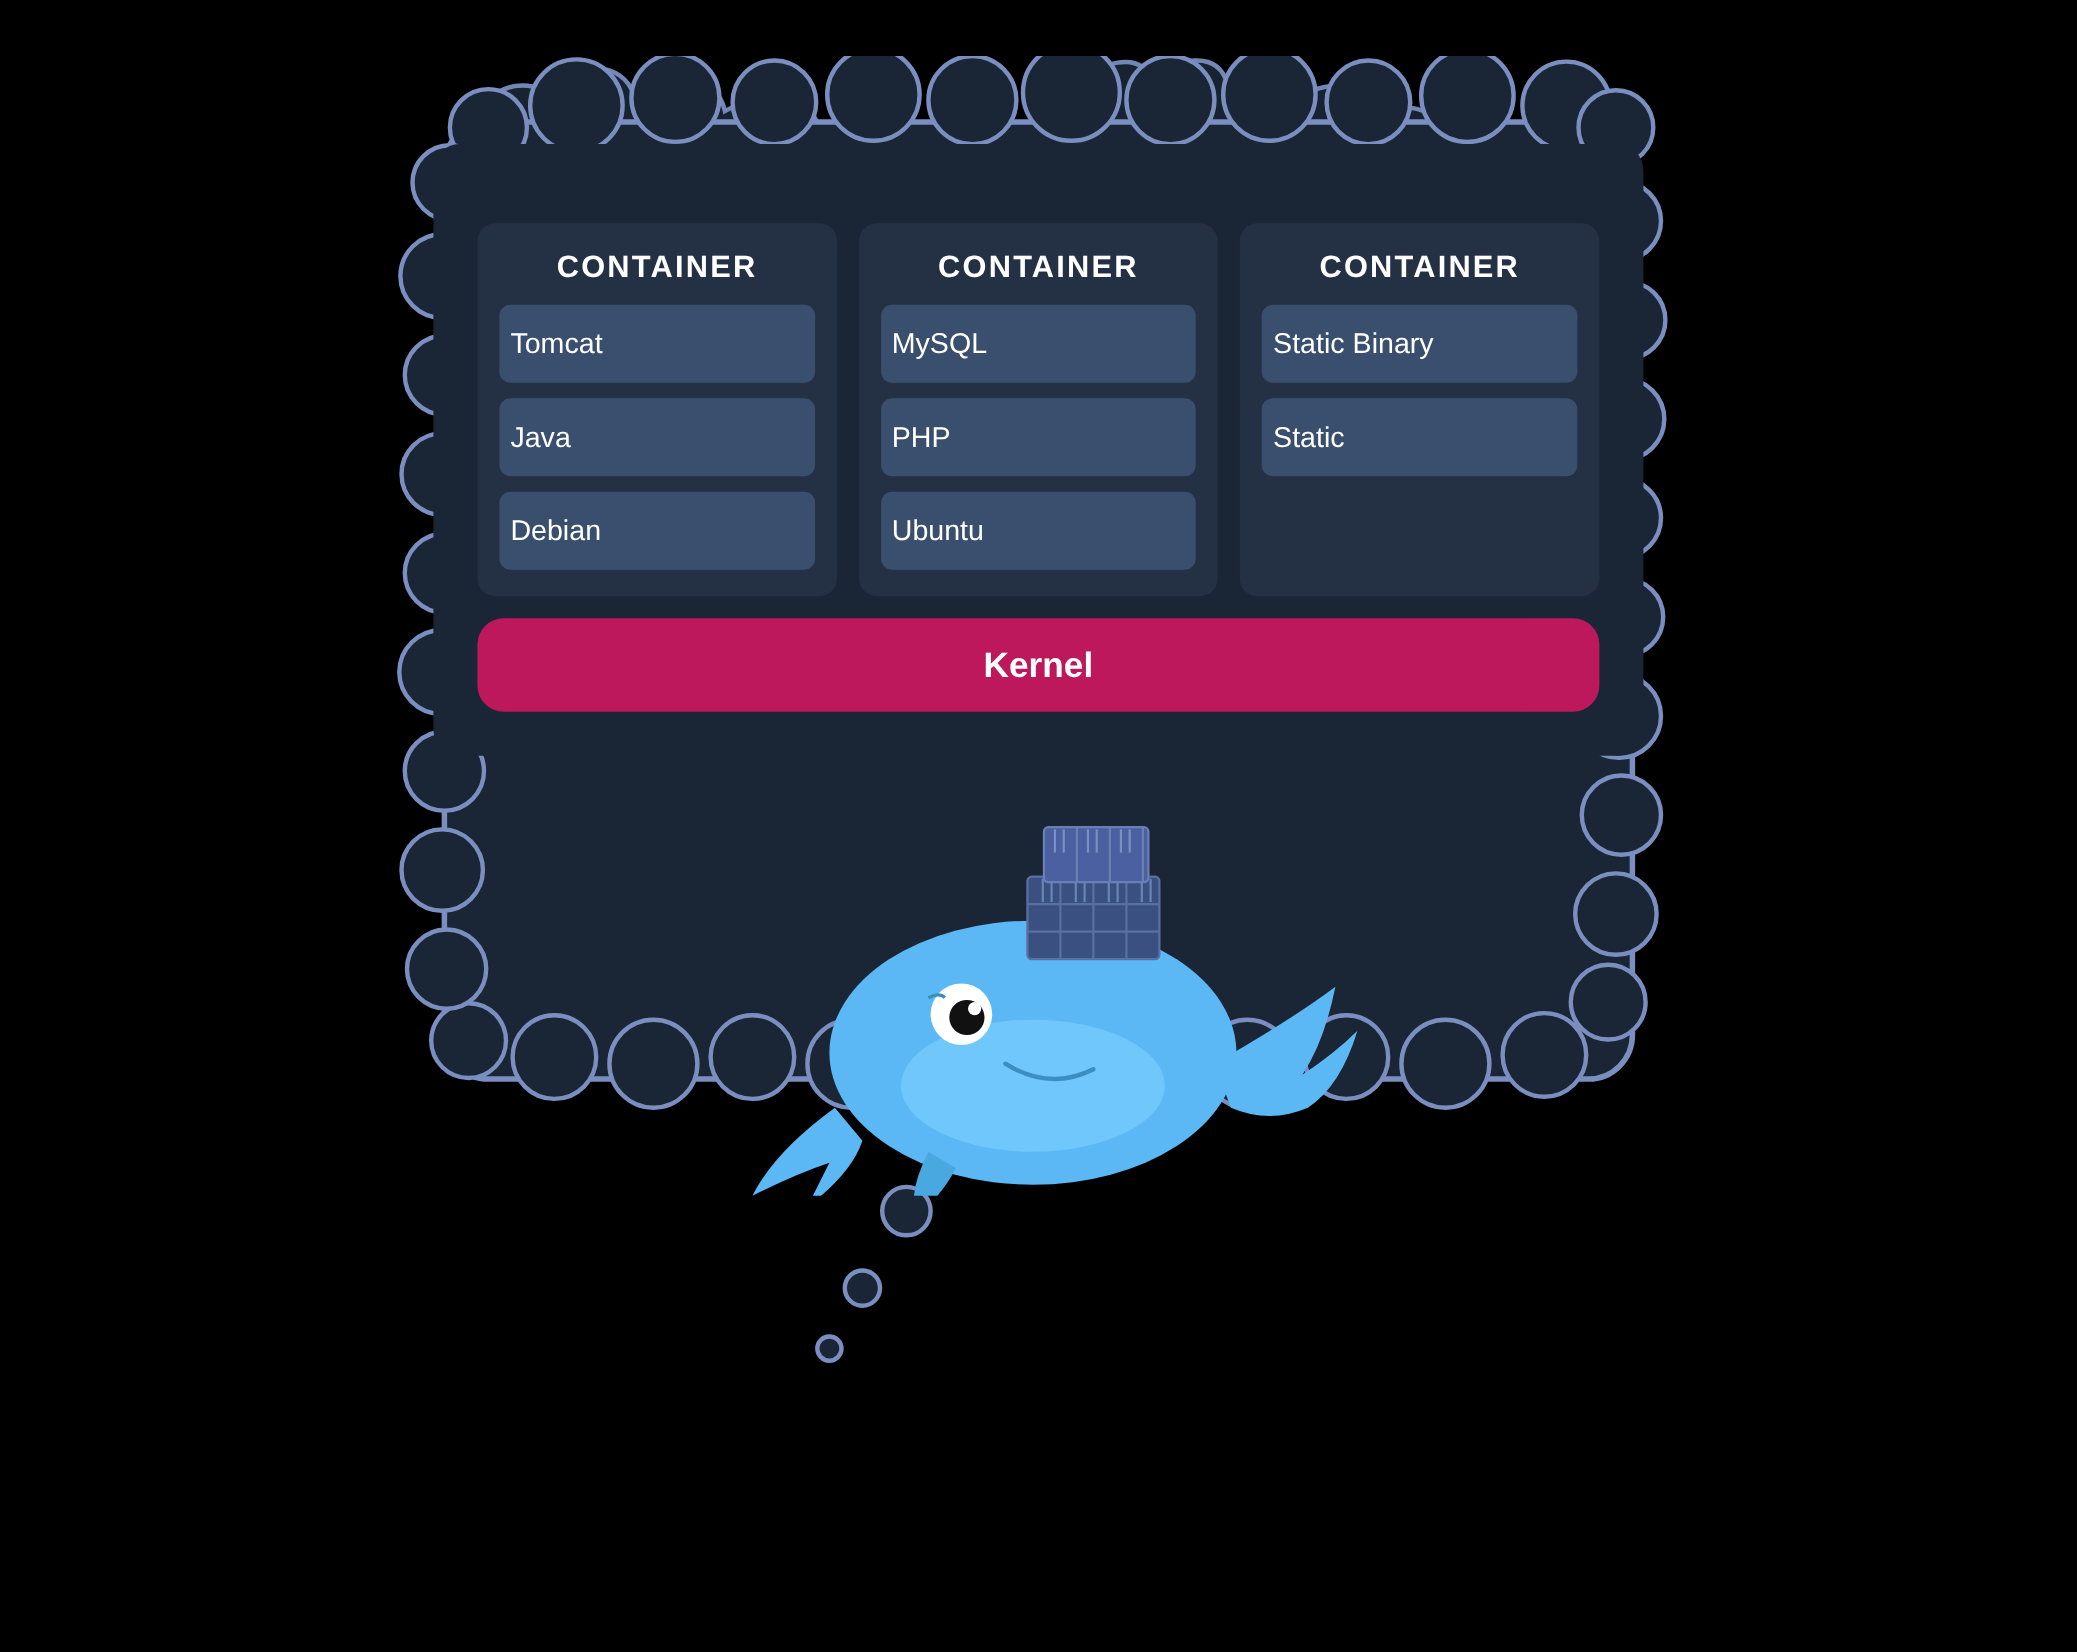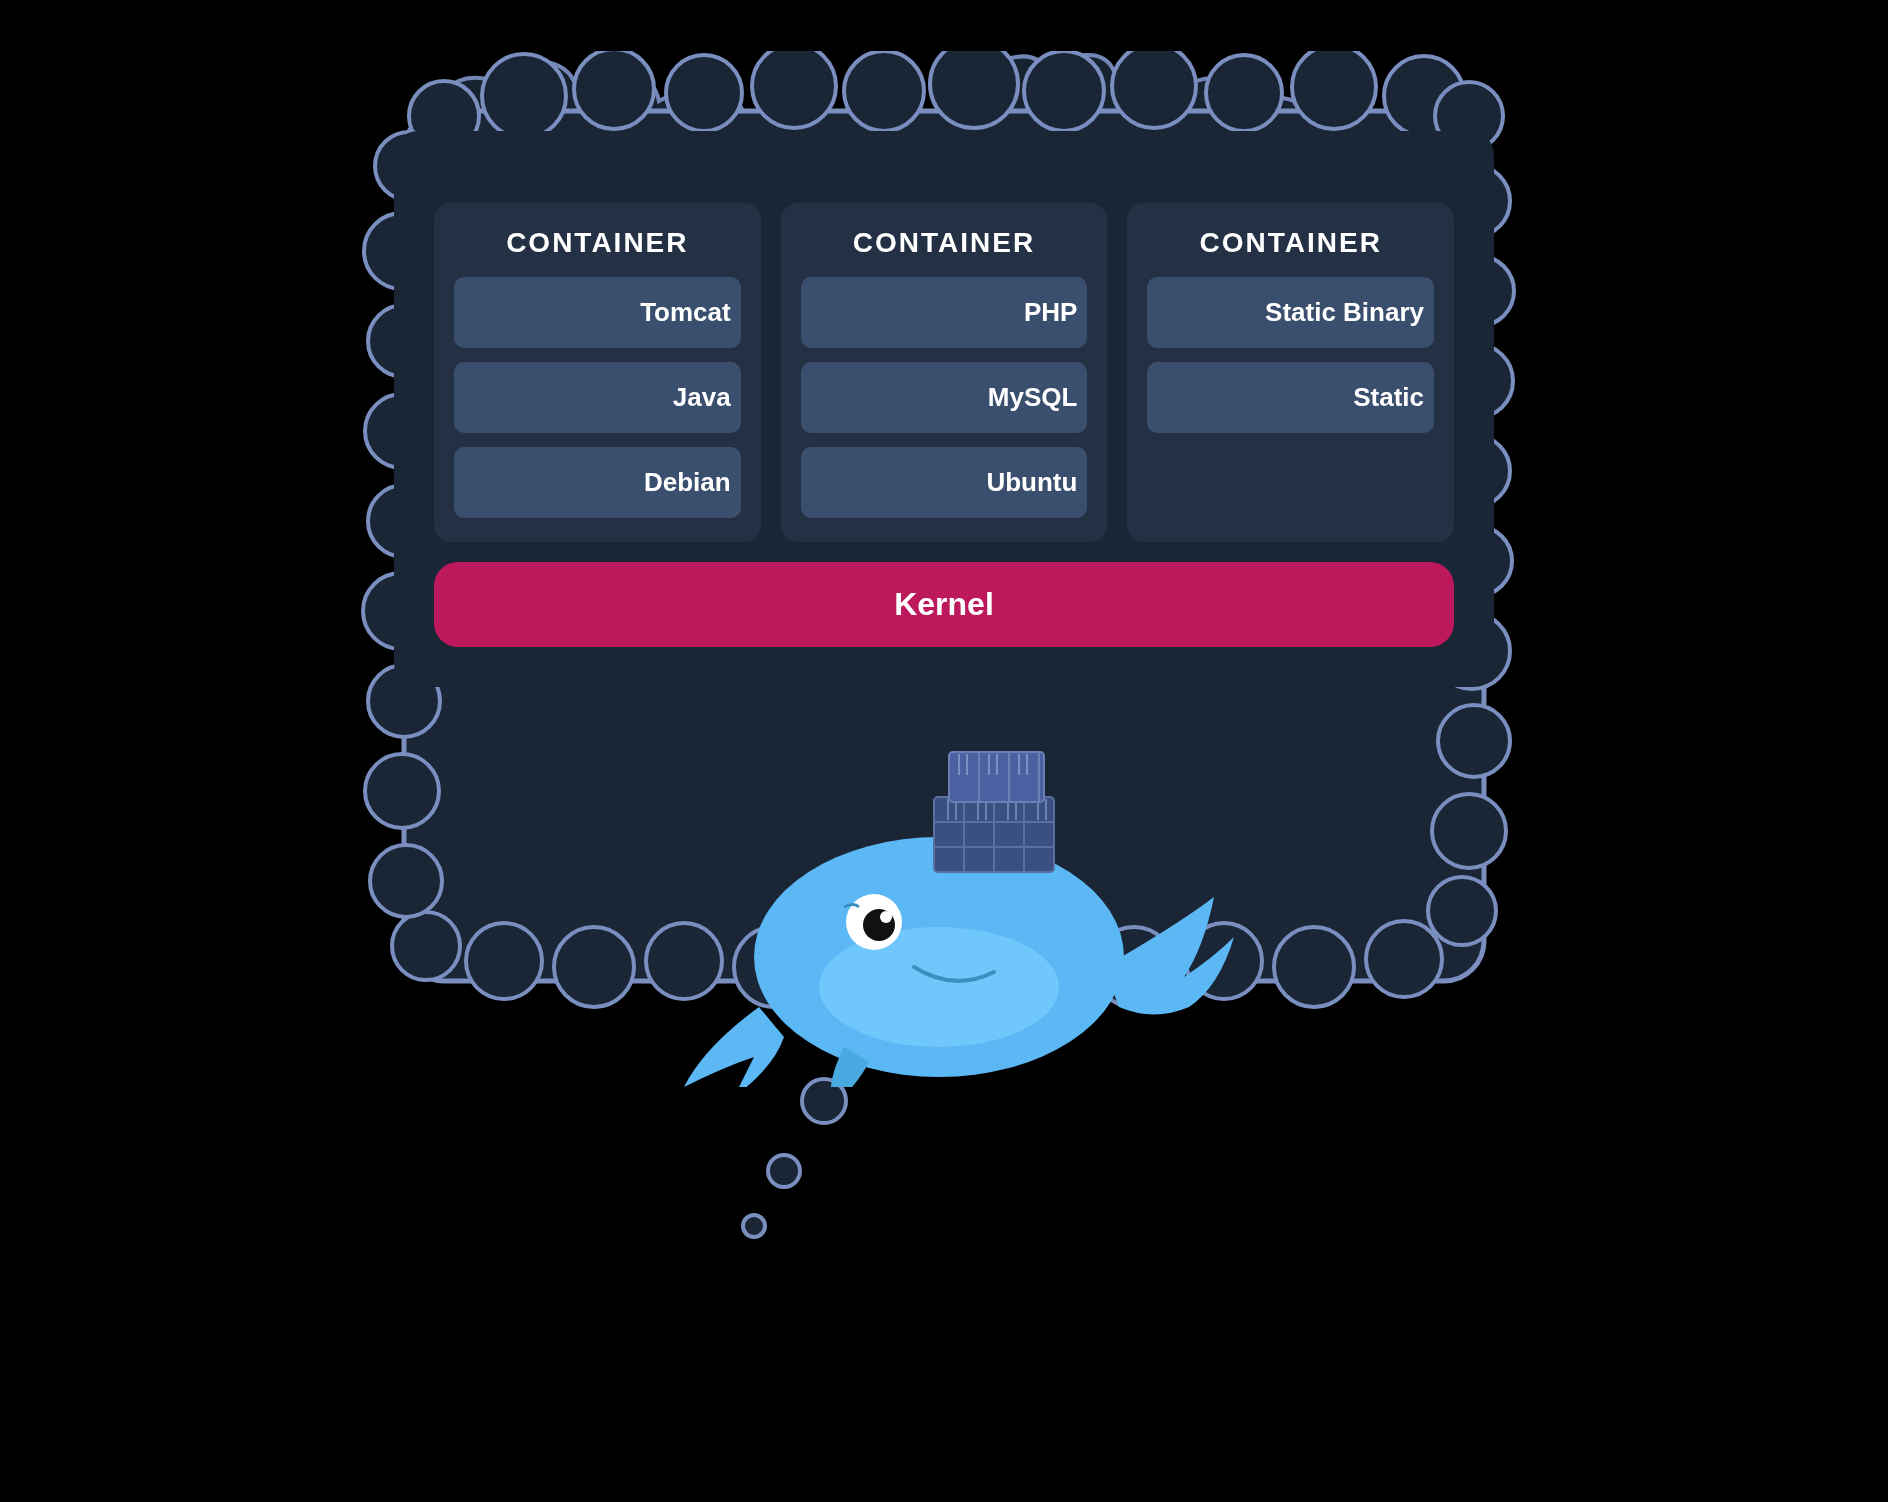--- a/index.html
+++ b/index.html
@@ -58,24 +58,24 @@
       font-weight: 700;
       letter-spacing: 2px;
       margin-bottom: 4px;
     }
 
     .layer-item {
       width: 100%;
       background: #3a4f6e;
       border-radius: 10px;
       padding: 20px 10px;
-      text-align: right;
+      text-align: left;
       color: #ffffff;
       font-size: 26px;
-      font-weight: 700;
+      font-weight: 400;
     }
 
     .kernel-bar {
       background: #be185d;
       border-radius: 24px;
       padding: 24px;
       text-align: center;
       color: #ffffff;
       font-size: 32px;
       font-weight: 600;
@@ -229,22 +229,22 @@
 
       <div class="container-box">
         <div class="container-title">CONTAINER</div>
         <div class="layer-item">Tomcat</div>
         <div class="layer-item">Java</div>
         <div class="layer-item">Debian</div>
       </div>
 
       <div class="container-box">
         <div class="container-title">CONTAINER</div>
+        <div class="layer-item">MySQL</div>
         <div class="layer-item">PHP</div>
-        <div class="layer-item">MySQL</div>
         <div class="layer-item">Ubuntu</div>
       </div>
 
       <div class="container-box">
         <div class="container-title">CONTAINER</div>
         <div class="layer-item">Static Binary</div>
         <div class="layer-item">Static</div>
       </div>
 
     </div>

